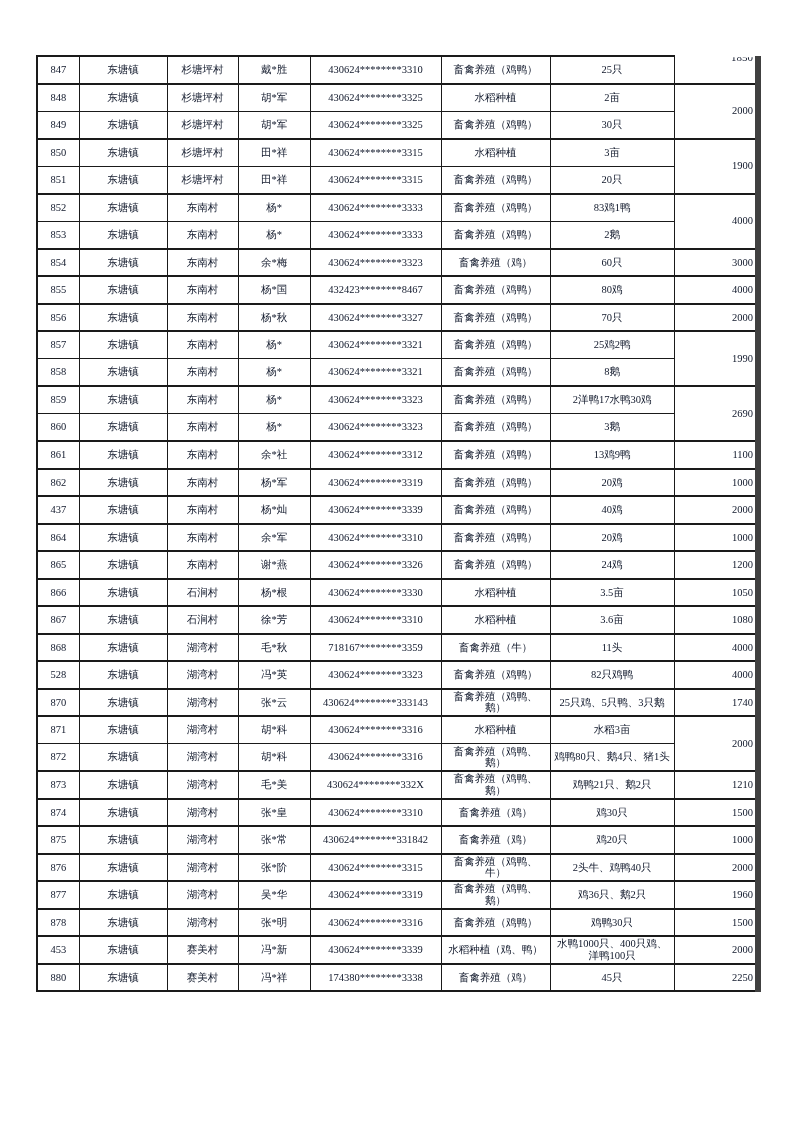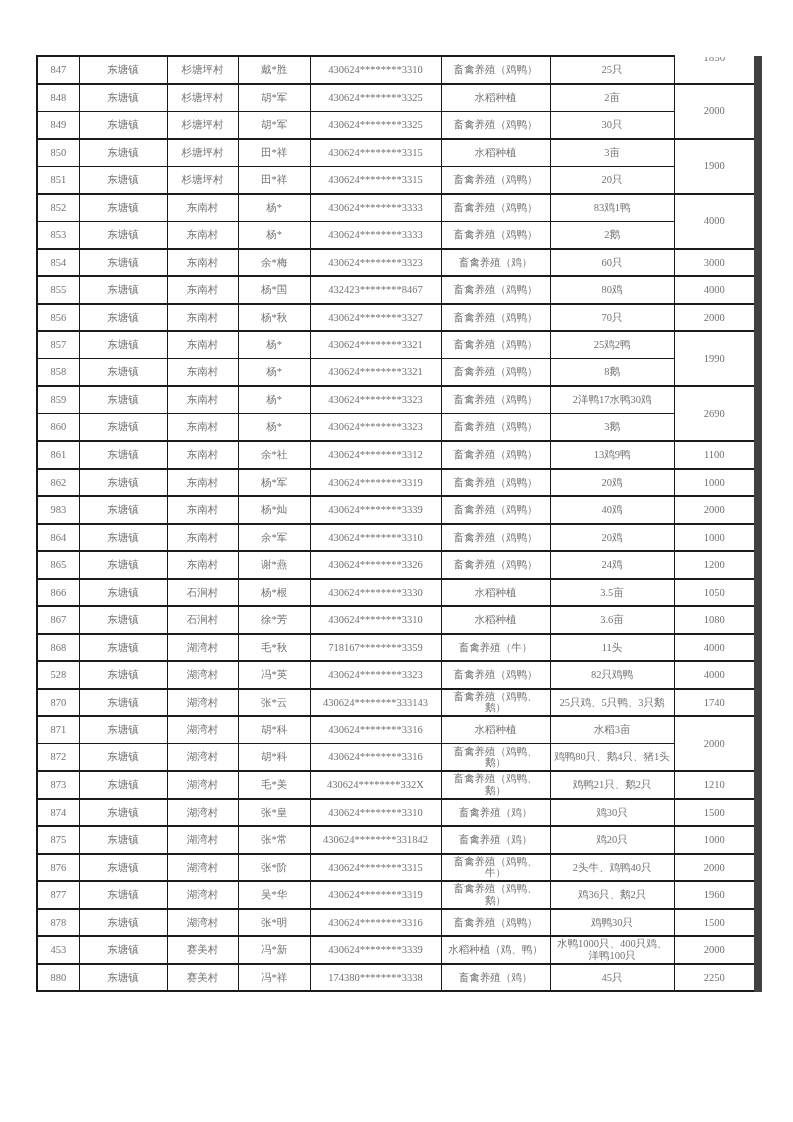--- a/index.html
+++ b/index.html
@@ -1,21 +1,21 @@
 <!DOCTYPE html>
 <html><head>
 <meta charset="utf-8">
 <style>
   html,body { margin:0; padding:0; background:#e8e8e8; }
   .page {
     position:relative;
     width:793px; height:1122px;
     background:#ffffff;
     font-family:"Liberation Serif","DejaVu Serif",serif;
-    color:#737373;
+    color:#0f172a;
     overflow:hidden;
     margin:0 auto;
   }
   table.grid {
     position:absolute;
     left:36px; top:55px;
     width:721px;
     border-collapse:collapse;
     table-layout:fixed;
   }
@@ -26,21 +26,21 @@
     vertical-align:middle;
     font-size:10.5px;
     line-height:11.5px;
     padding:1px 2px;
     word-break:break-all;
     overflow:hidden;
   }
   .grid tr.first-row td { border-top:2px solid #1a1a1a; }
   .grid tr.group-end td { border-bottom-width:2px; }
   .grid td:first-child { border-left:2px solid #1a1a1a; }
-  .grid td.col-amount { border-right:8px solid #404040; }
+  .grid td.col-amount { border-right:6px solid #404040;text-align:right; }
   .grid td.amt-span { border-bottom-width:2px; }
   .grid tr.first-row td.amt-open { border-top:0; vertical-align:top; }
   .carryover-text {
     display:block;
     margin-top:-6px;
     font-size:11px;
     line-height:12px;
     clip-path:inset(52% 0 0 0);
   }
 </style>
@@ -211,21 +211,21 @@
           <td class="col-no">862</td>
           <td class="col-town">东塘镇</td>
           <td class="col-village">东南村</td>
           <td class="col-name">杨*军</td>
           <td class="col-id">430624********3319</td>
           <td class="col-type">畜禽养殖（鸡鸭）</td>
           <td class="col-qty">20鸡</td>
           <td class="col-amount">1000</td>
         </tr>
         <tr class="group-end">
-          <td class="col-no">983</td>
+          <td class="col-no">437</td>
           <td class="col-town">东塘镇</td>
           <td class="col-village">东南村</td>
           <td class="col-name">杨*灿</td>
           <td class="col-id">430624********3339</td>
           <td class="col-type">畜禽养殖（鸡鸭）</td>
           <td class="col-qty">40鸡</td>
           <td class="col-amount">2000</td>
         </tr>
         <tr class="group-end">
           <td class="col-no">864</td>

